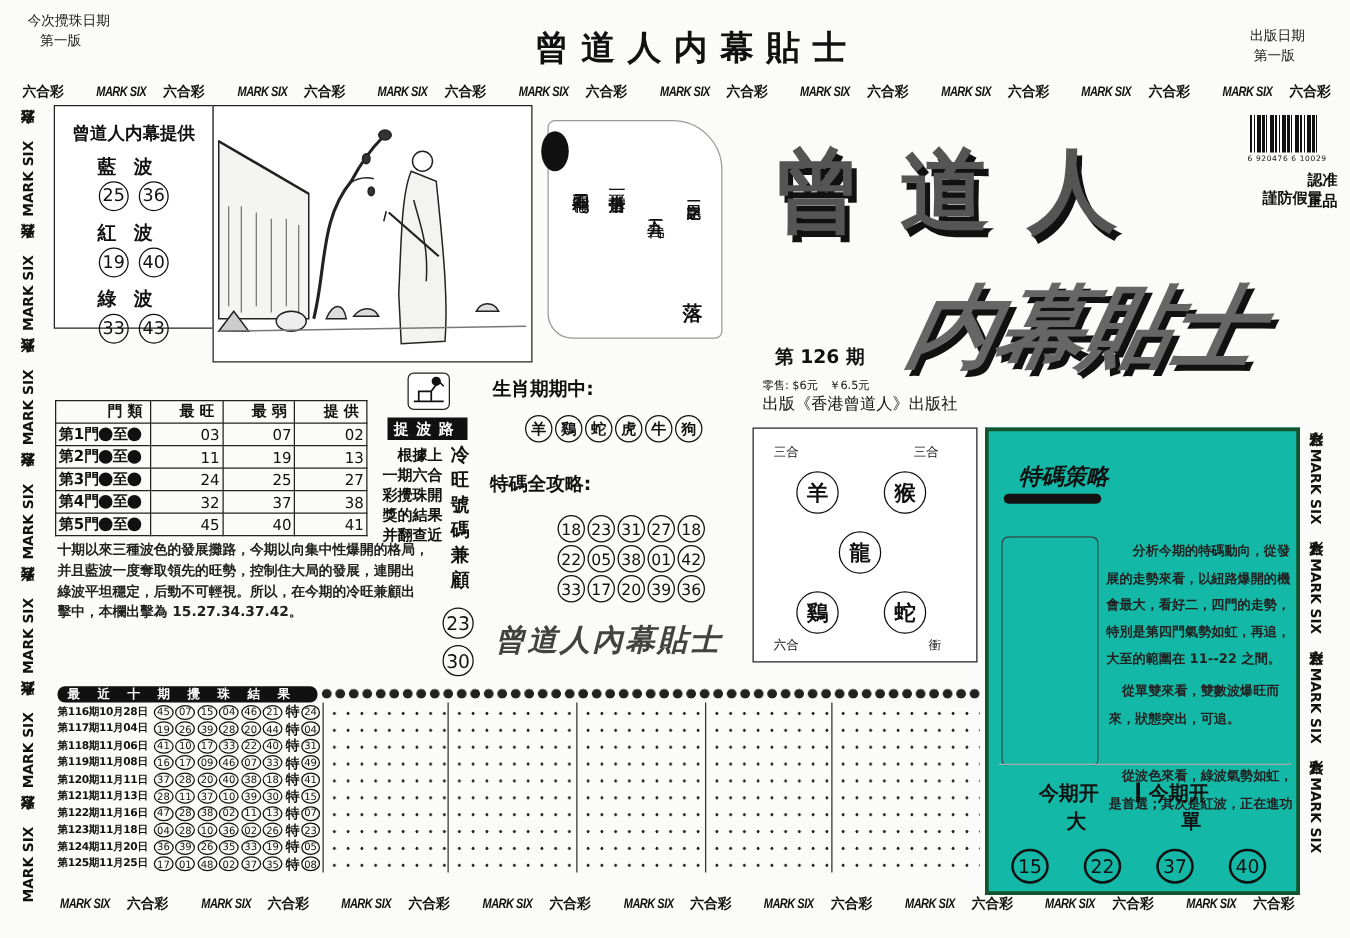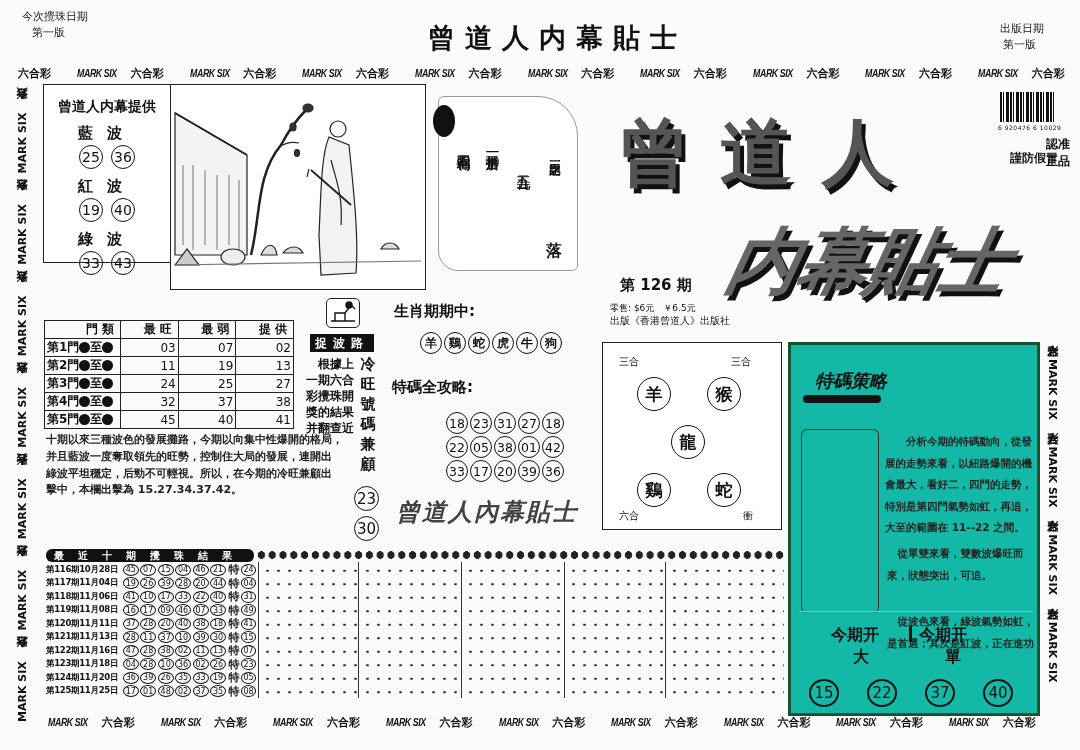--- a/index.html
+++ b/index.html
@@ -170,21 +170,21 @@
   <div class="abs vcol" style="left:45px;top:48px;">不甘落后一十拼</div>
   <div class="abs vcol" style="left:76px;top:68px;">二五合九</div>
   <div class="abs vcol" style="left:108px;top:58px;font-size:11px;font-weight:bold;line-height:14px;">一字記之曰</div>
   <div class="abs vcol" style="left:106px;top:132px;font-size:16px;font-weight:bold;">落</div>
 </div>
 
 <div class="abs serif" style="left:618px;top:105px;font-size:72px;font-weight:bold;letter-spacing:30px;color:#555;text-shadow:4px 5px 0 #111;">曾道人</div>
 <div class="abs" style="left:728px;top:214px;font-size:72px;font-weight:bold;font-style:italic;color:#666;letter-spacing:-2px;text-shadow:5px 5px 0 #111;transform:skewX(-12deg);">内幕貼士</div>
 <div class="abs" style="left:620px;top:276px;font-size:15px;font-weight:bold;">第 126 期</div>
 <div class="abs" style="left:610px;top:302px;font-size:9px;">零售: $6元　￥6.5元</div>
-<div class="abs" style="left:610px;top:314px;font-size:10px;">出版《香港曾道人》出版社</div>
+<div class="abs" style="left:610px;top:314px;font-size:13px;">出版《香港曾道人》出版社</div>
 
 <div class="abs barcode" style="left:1000px;top:92px;width:56px;height:30px;"></div>
 <div class="abs" style="left:998px;top:124px;font-size:6px;letter-spacing:0.5px;">6 920476 6 10029</div>
 <div class="abs" style="left:1046px;top:136px;font-size:12px;font-weight:bold;">認准正品</div>
 <div class="abs" style="left:1010px;top:150px;font-size:12px;font-weight:bold;">謹防假冒</div>
 
 <table class="abs door" style="left:44px;top:320px;width:250px;">
   <tbody>
       <tr>
     <th style="width:76px;">門類</th>

